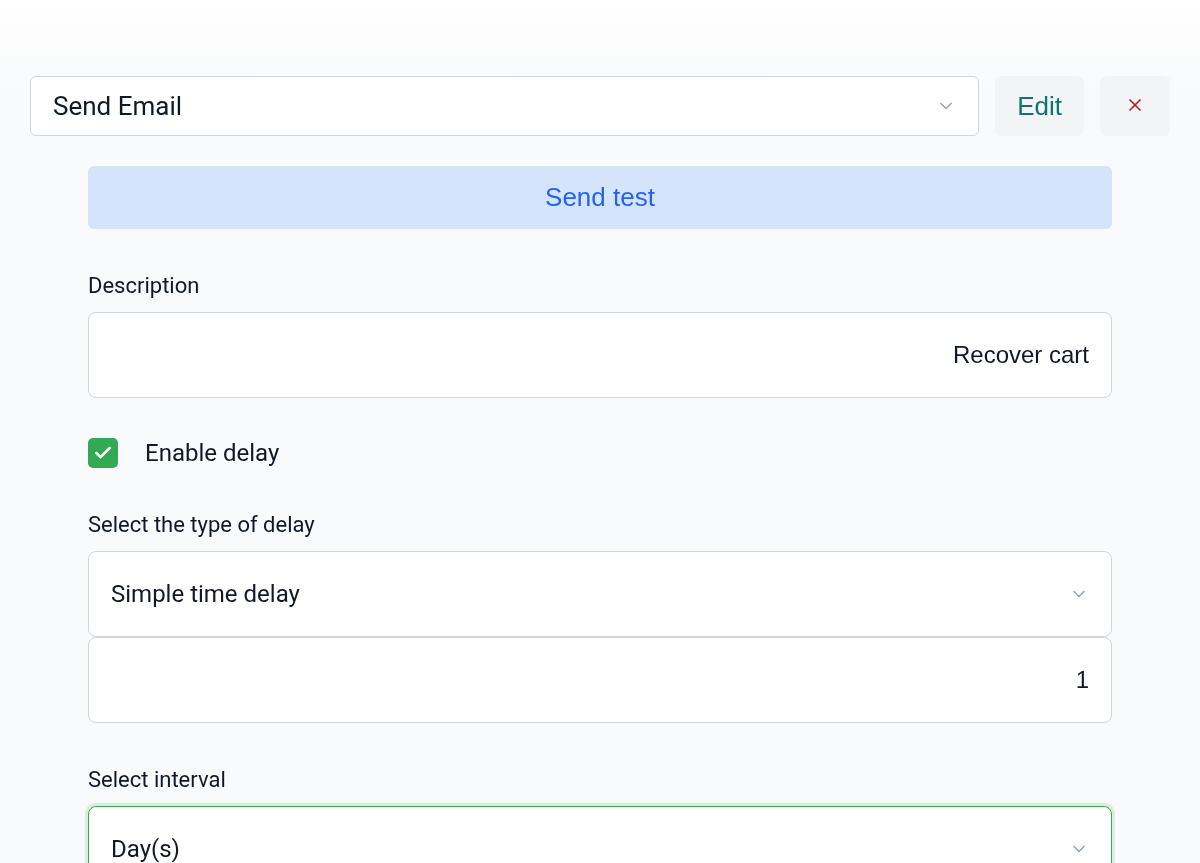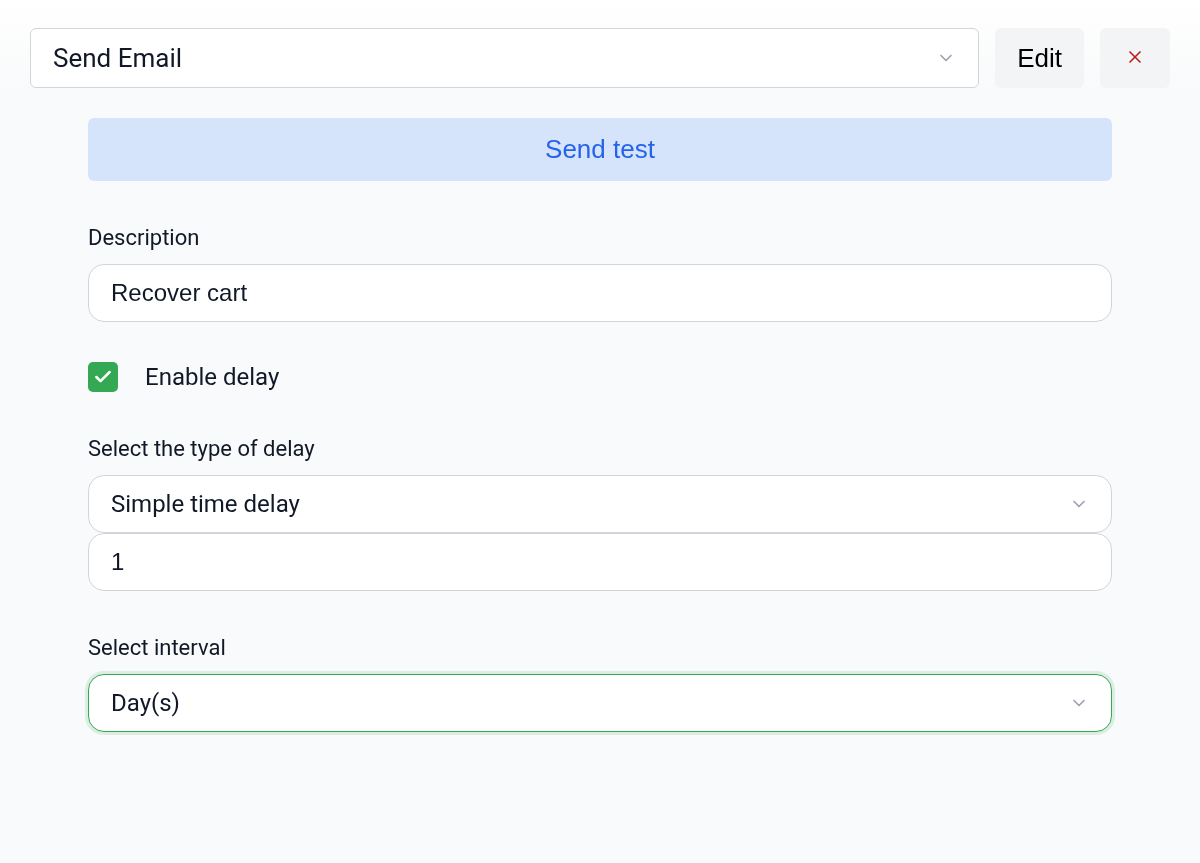--- a/index.html
+++ b/index.html
@@ -15,20 +15,21 @@
     min-height: 863px;
     padding: 28px 30px 0 30px;
     background: linear-gradient(#ffffff, #f9fafb 10%, #f9fafb);
   }
 
   
   .header-row {
     display: flex;
     align-items: stretch;
     gap: 16px;
+    margin-top: 48px;
   }
   .dropdown {
     flex: 1 1 auto;
     display: flex;
     align-items: center;
     justify-content: space-between;
     padding: 14px 22px;
     font-size: 26px;
     color: #111827;
     background: #fff;
@@ -41,21 +42,21 @@
     align-items: center;
     color: #9ca3af;
   }
   .btn {
     display: flex;
     align-items: center;
     justify-content: center;
     padding: 0 22px;
     font-size: 26px;
     background: #f3f4f6;
-    color: #000000;
+    color: #0f766e;
     border: none;
     border-radius: 6px;
     cursor: pointer;
   }
   .btn-icon {
     width: 70px;
     color: #b91c1c;
   }
 
   
@@ -77,22 +78,23 @@
     color: #111827;
     margin-top: 44px;
     margin-bottom: 14px;
   }
   .input, .select-like {
     width: 100%;
     font-size: 24px;
     color: #111827;
     background: #fff;
     border: 1px solid #d1d5db;
-    border-radius: 16px;
-    padding: 14px 22px;
+    border-radius: 8px;
+    padding: 28px 22px;
+    text-align: right;
   }
   .select-like {
     display: flex;
     align-items: center;
     justify-content: space-between;
     cursor: pointer;
   }
   .select-like .chev {
     color: #9ca3af;
     display: flex;

